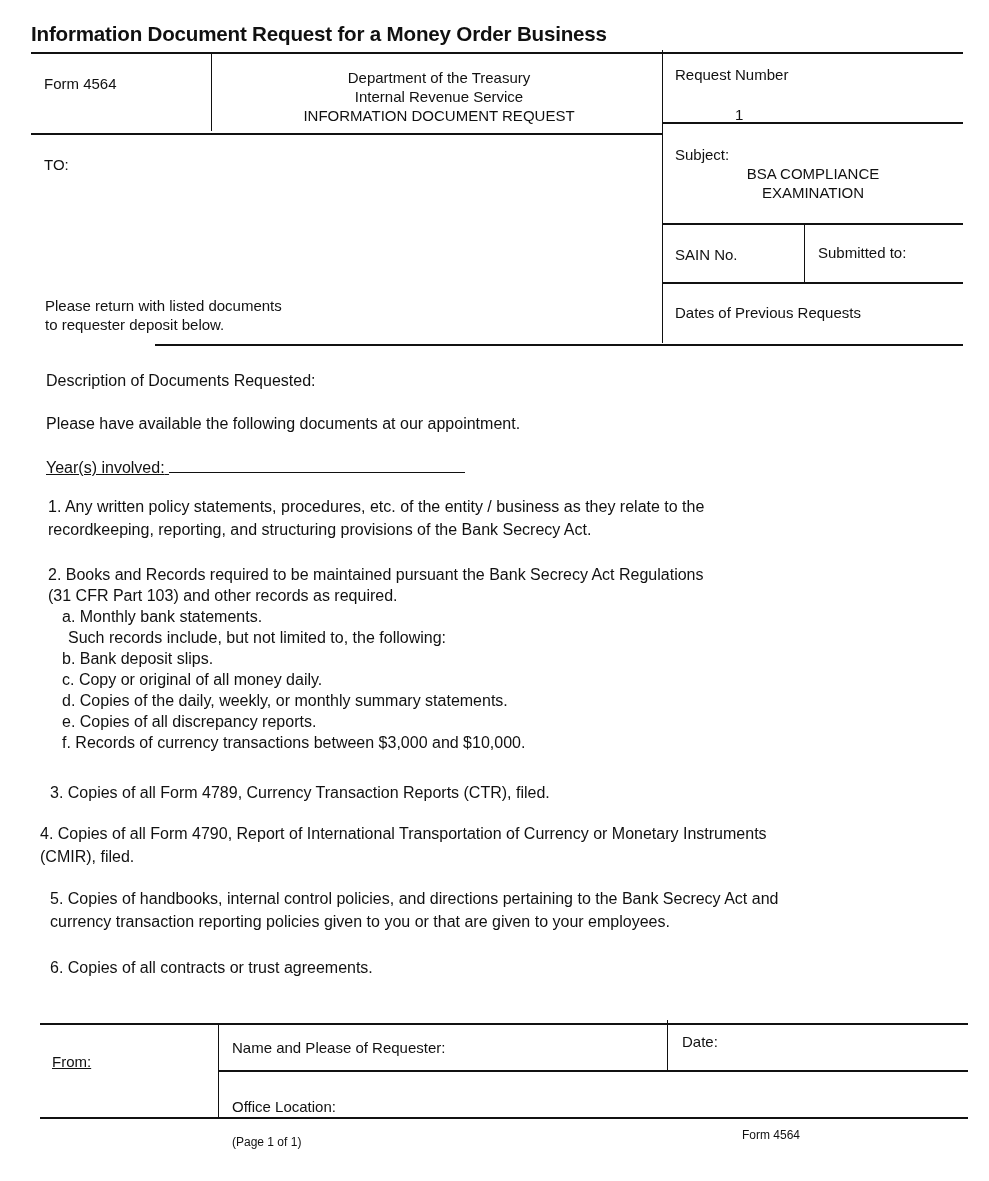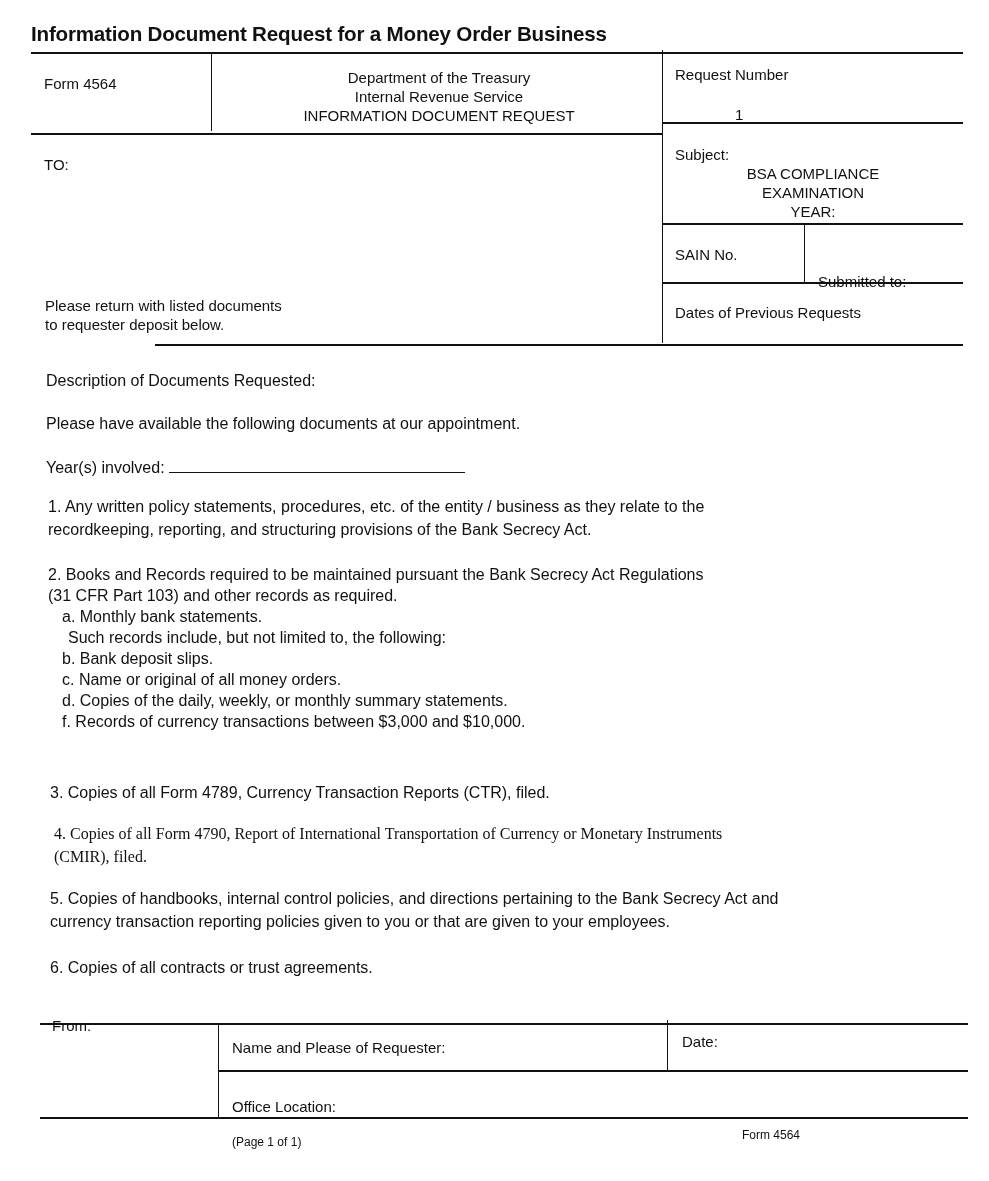--- a/index.html
+++ b/index.html
@@ -51,77 +51,77 @@
 
 <div class="abs t15" style="left:45px; top:296px;">
   <div>Please return with listed documents</div>
   <div>to requester deposit below.</div>
 </div>
 
 <div class="abs t15" style="left:675px; top:145px;">Subject:</div>
 <div class="abs t15 center" style="left:663px; top:164px; width:300px;">
   <div>BSA COMPLIANCE</div>
   <div>EXAMINATION</div>
-  <div>YEAR:</div>
 </div>
 
 <div class="abs t15" style="left:675px; top:245px;">SAIN No.</div>
-<div class="abs t15" style="left:818px; top:243px;margin-top:29px;">Submitted to:</div>
+<div class="abs t15" style="left:818px; top:243px;">Submitted to:</div>
 <div class="abs t15" style="left:675px; top:303px;">Dates of Previous Requests</div>
 
 <div class="abs t16" style="left:46px; top:370px;">Description of Documents Requested:</div>
 <div class="abs t16" style="left:46px; top:413px;">Please have available the following documents at our appointment.</div>
-<div class="abs t16" style="left:46px; top:457px;">
+<div class="abs t16" style="left:46px; top:457px;text-decoration:underline;">
   <span>Year(s) involved:</span>
   <span class="underline-blank"></span>
 </div>
 
 <div class="abs items" style="top:495px;">
   <div>1. Any written policy statements, procedures, etc. of the entity / business as they relate to the</div>
   <div>recordkeeping, reporting, and structuring provisions of the Bank Secrecy Act.</div>
 </div>
 
 <div class="abs items" style="top:563px; left:48px;">
   <div>2. Books and Records required to be maintained pursuant the Bank Secrecy Act Regulations</div>
   <div style="line-height:20px;"> (31 CFR Part 103) and other records as required.</div>
   <div class="sublist">
     <div>a. Monthly bank statements.</div>
     <div style="padding-left:6px;">Such records include, but not limited to, the following:</div>
     <div>b. Bank deposit slips.</div>
-    <div>c. Name or original of all money orders.</div>
+    <div>c. Copy or original of all money daily.</div>
     <div>d. Copies of the daily, weekly, or monthly summary statements.</div>
+    <div>e. Copies of all discrepancy reports.</div>
     <div>f. Records of currency transactions between $3,000 and $10,000.</div>
   </div>
 </div>
 
 <div class="abs items" style="top:781px; left:50px;">
   <div>3. Copies of all Form 4789, Currency Transaction Reports (CTR), filed.</div>
 </div>
 
-<div class="abs items" style="top:822px; left:54px;font-family:Liberation Serif, serif;">
+<div class="abs items" style="top:822px; left:40px;">
   <div>4. Copies of all Form 4790, Report of International Transportation of Currency or Monetary Instruments</div>
   <div>(CMIR), filed.</div>
 </div>
 
 <div class="abs items" style="top:887px; left:50px;">
   <div>5. Copies of handbooks, internal control policies, and directions pertaining to the Bank Secrecy Act and</div>
   <div>currency transaction reporting policies given to you or that are given to your employees.</div>
 </div>
 
 <div class="abs items" style="top:956px; left:50px;">
   <div>6. Copies of all contracts or trust agreements.</div>
 </div>
 
 <div class="hline" style="left:40px; top:1023px; width:928px;"></div>
 <div class="vline" style="left:218px; top:1023px; height:96px;"></div>
 <div class="vline" style="left:667px; top:1020px; height:51px;"></div>
 <div class="hline" style="left:218px; top:1070px; width:750px;"></div>
 <div class="hline" style="left:40px; top:1117px; width:928px;"></div>
 
-<div class="abs t15" style="left:52px; top:1016px;">From:</div>
+<div class="abs t15" style="left:52px; top:1052px;text-decoration:underline;">From:</div>
 <div class="abs t15" style="left:232px; top:1038px;">Name and Please of Requester:</div>
 <div class="abs" style="left:232px; top:1056px; width:420px; height:12px;"></div>
 <div class="abs t15" style="left:682px; top:1032px;">Date:</div>
 <div class="abs" style="left:682px; top:1050px; width:270px; height:16px;"></div>
 <div class="abs t15" style="left:232px; top:1097px;">Office Location:</div>
 
 <div class="abs small" style="left:232px; top:1135px;">(Page 1 of 1)</div>
 <div class="abs small" style="left:742px; top:1128px;">Form 4564</div>
 
 </body></html>

